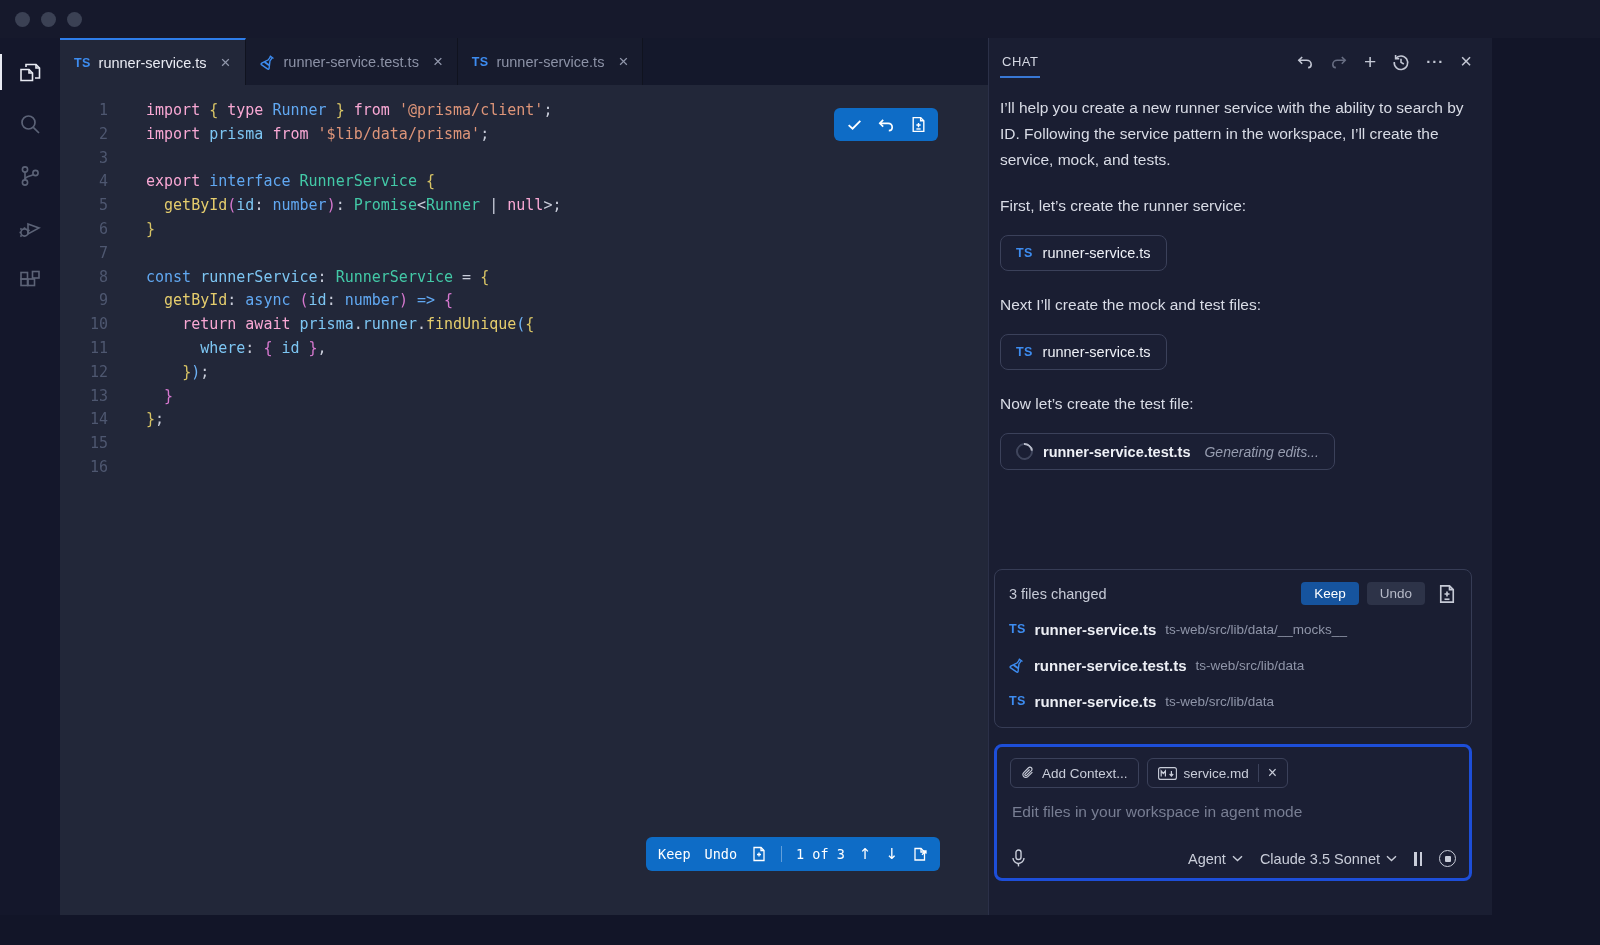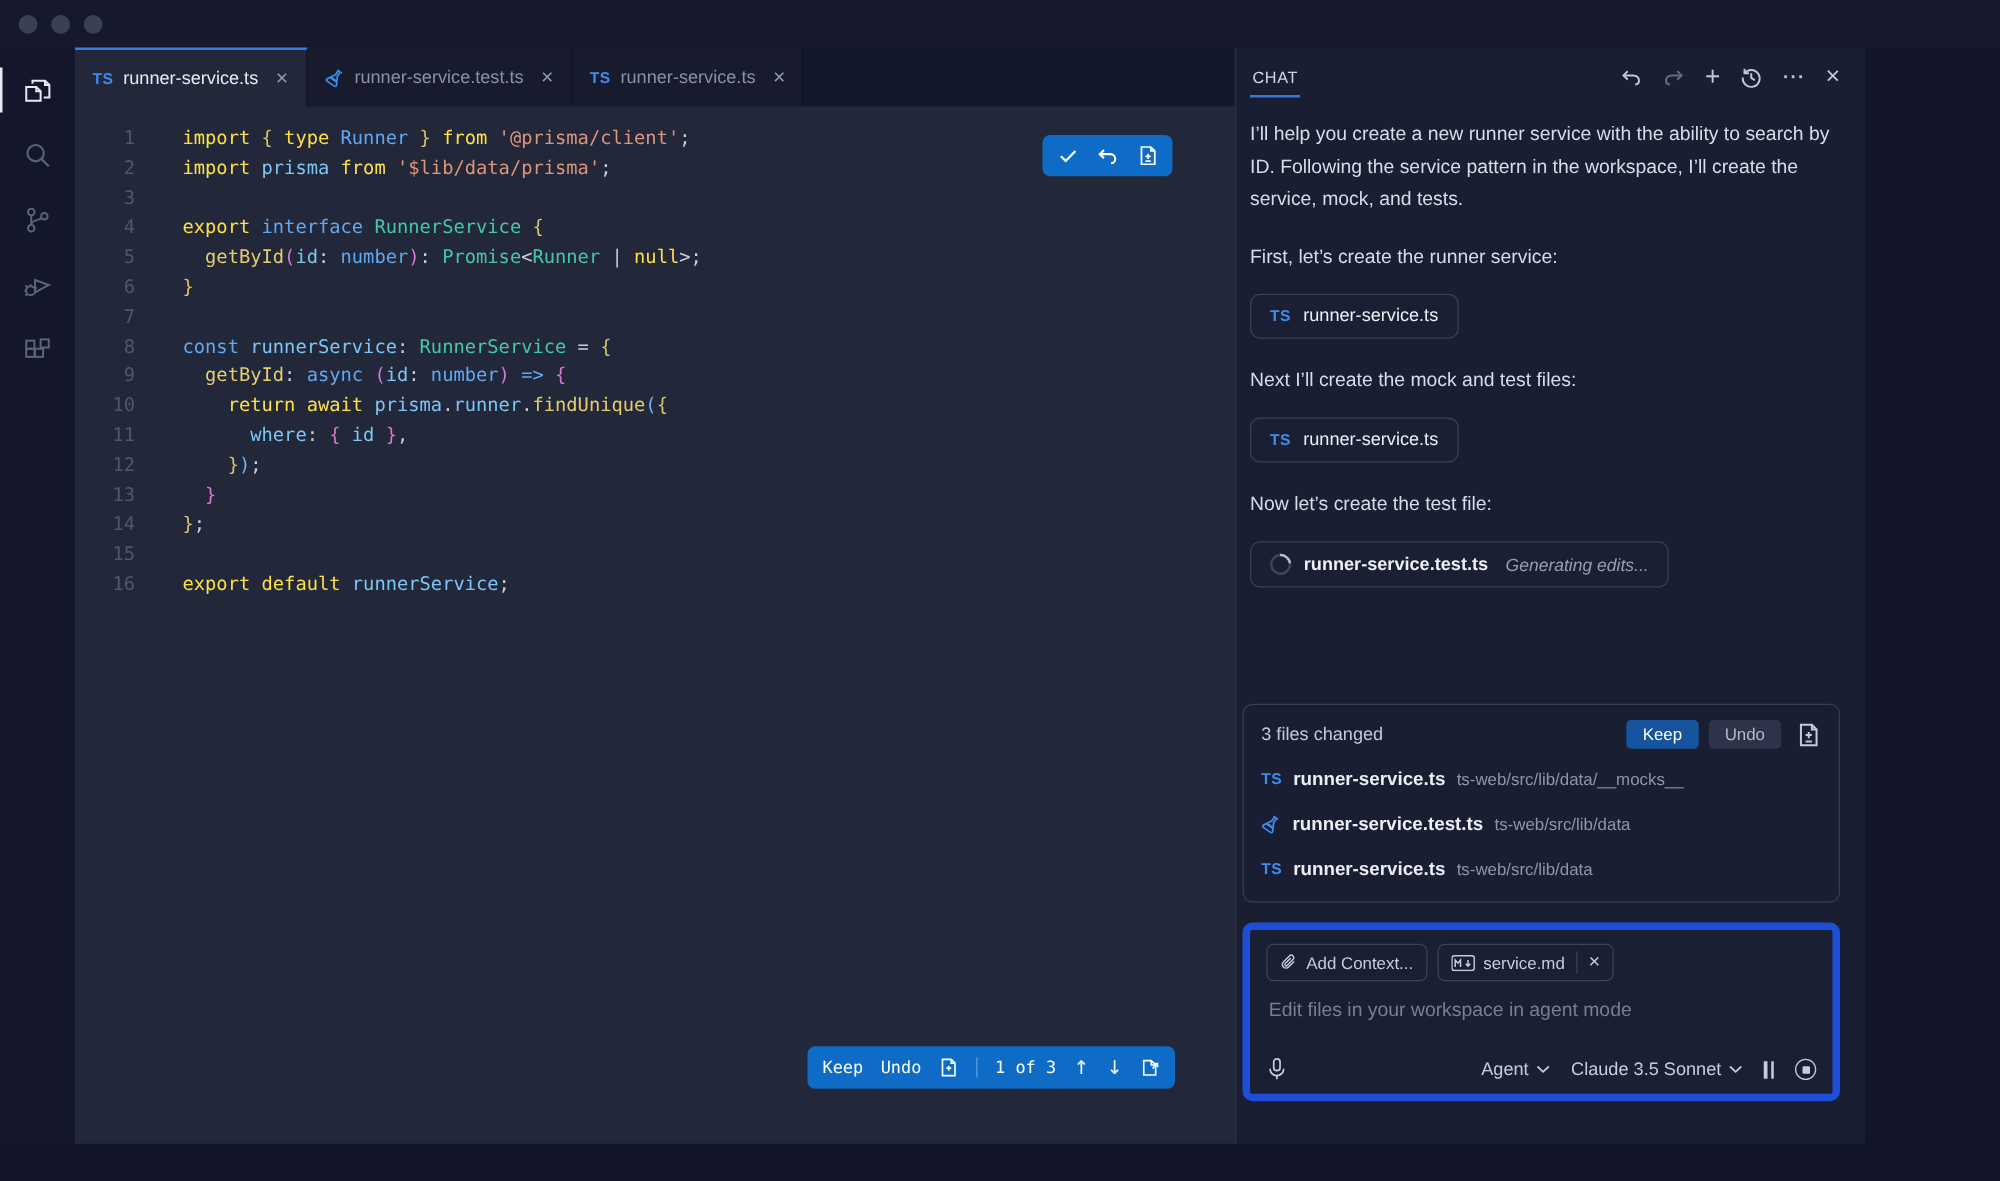--- a/index.html
+++ b/index.html
@@ -26,21 +26,21 @@
   .tab { display:flex; align-items:center; gap:8px; padding:0 14px; font-size:14.5px; color:#8c92a6; background:#171b2d; border-right:1px solid #10131f; cursor:pointer; position:relative; }
   .tab.active { background:#222739; color:#e9ebf3; border-top:2px solid #2e7de9; }
   .tab .close { font-size:17px; color:#9298ac; margin-left:6px; cursor:pointer; line-height:1; }
   .ts-badge { color:#3d8cf0; font-weight:bold; font-size:12.5px; letter-spacing:.3px; }
   .beaker-icon svg { width:16px; height:16px; display:block; }
 
   .editor { flex:1; position:relative; font-family:"DejaVu Sans Mono", monospace; font-size:15px; padding-top:14px; overflow:hidden; }
   .code-line { display:flex; height:23.8px; line-height:23.8px; white-space:pre; }
   .code-line .gutter { width:48px; text-align:right; color:#4e5770; flex-shrink:0; }
   .code-line .code-text { padding-left:38px; }
-  .tk-kw   { color:#fde047; }
+  .tk-kw   { color:#f9a8d4; }
   .tk-blue { color:#61a8f2; }
   .tk-teal { color:#43c9a7; }
   .tk-fn   { color:#e5cd6d; }
   .tk-var  { color:#7dc6f3; }
   .tk-str  { color:#de9579; }
   .tk-punct{ color:#c9cdda; }
   .tk-brY  { color:#d8c465; }
   .tk-brP  { color:#d678cf; }
   .tk-brB  { color:#6db2f5; }
 
@@ -78,21 +78,21 @@
   .files-head .btns { margin-left:auto; display:flex; align-items:center; gap:8px; }
   .btn { font-size:13.5px; border-radius:4px; padding:4px 13px; cursor:pointer; border:none; }
   .btn.keep { background:#16549e; color:#ffffff; }
   .btn.undo { background:#2d3348; color:#b6bac8; }
   .diff-icon { color:#c6cad6; display:flex; cursor:pointer; margin-left:4px; }
   .file-row { display:flex; align-items:center; gap:9px; height:36px; font-size:15px; cursor:pointer; }
   .file-row .fname { color:#eceef4; font-weight:bold; }
   .file-row .fpath { color:#8f95a8; font-size:13.5px; }
 
   
-  .input-box { margin:0 20px 34px 5px; border:6px solid #1d4ed8; border-radius:8px; padding:11px 13px 10px; flex-shrink:0; background:#1b1f34; }
+  .input-box { margin:0 20px 34px 5px; border:3px solid #1d4ed8; border-radius:8px; padding:11px 13px 10px; flex-shrink:0; background:#1b1f34; }
   .ctx-row { display:flex; gap:8px; margin-bottom:15px; }
   .ctx-chip { display:flex; align-items:center; gap:7px; border:1px solid #3b415a; border-radius:6px; padding:5px 10px; font-size:13.5px; color:#c9cdd9; cursor:pointer; }
   .ctx-chip .chip-x { margin-left:2px; padding-left:9px; border-left:1px solid #3b415a; font-size:16px; cursor:pointer; }
   .placeholder { font-size:15.5px; color:#787e93; margin:2px 0 20px 2px; }
   .input-bottom { display:flex; align-items:center; color:#c9cdd9;margin-top:28px; }
   .input-bottom .right { margin-left:auto; display:flex; align-items:center; gap:17px; }
   .picker { display:flex; align-items:center; gap:6px; font-size:14.5px; cursor:pointer; }
   .pause-icon { display:flex; gap:3px; cursor:pointer; }
   .pause-icon i { width:2.5px; height:14px; background:#c9cdd9; display:block; }
   .stop-icon { width:17px; height:17px; border:1.6px solid #c9cdd9; border-radius:50%; display:flex; align-items:center; justify-content:center; cursor:pointer; }
@@ -200,21 +200,21 @@
           <div class="code-line"><span class="gutter">6</span><span class="code-text"><span class="tk-brY">}</span></span></div>
           <div class="code-line"><span class="gutter">7</span><span class="code-text"></span></div>
           <div class="code-line"><span class="gutter">8</span><span class="code-text"><span class="tk-blue">const </span><span class="tk-var">runnerService</span><span class="tk-punct">: </span><span class="tk-teal">RunnerService</span><span class="tk-punct"> = </span><span class="tk-brY">{</span></span></div>
           <div class="code-line"><span class="gutter">9</span><span class="code-text"><span class="tk-punct">  </span><span class="tk-fn">getById</span><span class="tk-punct">: </span><span class="tk-blue">async </span><span class="tk-brP">(</span><span class="tk-var">id</span><span class="tk-punct">: </span><span class="tk-blue">number</span><span class="tk-brP">)</span><span class="tk-blue"> =&gt; </span><span class="tk-brP">{</span></span></div>
           <div class="code-line"><span class="gutter">10</span><span class="code-text"><span class="tk-punct">    </span><span class="tk-kw">return </span><span class="tk-kw">await </span><span class="tk-var">prisma</span><span class="tk-punct">.</span><span class="tk-var">runner</span><span class="tk-punct">.</span><span class="tk-fn">findUnique</span><span class="tk-brB">(</span><span class="tk-brY">{</span></span></div>
           <div class="code-line"><span class="gutter">11</span><span class="code-text"><span class="tk-punct">      </span><span class="tk-var">where</span><span class="tk-punct">: </span><span class="tk-brP">{ </span><span class="tk-var">id</span><span class="tk-brP"> }</span><span class="tk-punct">,</span></span></div>
           <div class="code-line"><span class="gutter">12</span><span class="code-text"><span class="tk-punct">    </span><span class="tk-brY">}</span><span class="tk-brB">)</span><span class="tk-punct">;</span></span></div>
           <div class="code-line"><span class="gutter">13</span><span class="code-text"><span class="tk-punct">  </span><span class="tk-brP">}</span></span></div>
           <div class="code-line"><span class="gutter">14</span><span class="code-text"><span class="tk-brY">}</span><span class="tk-punct">;</span></span></div>
           <div class="code-line"><span class="gutter">15</span><span class="code-text"></span></div>
-          <div class="code-line"><span class="gutter">16</span><span class="code-text"><span class="tk-kw">export </span><span class="tk-kw">default </span><span class="tk-var">runnerService</span><span class="tk-punct">;</span></span></div>
+          <div class="code-line"><span class="gutter">16</span></div>
         </div>
 
       <div class="float-toolbar toolbar-top">
         <span class="tbtn">
           <svg width="17" height="17" viewBox="0 0 16 16" fill="none" stroke="#fff" stroke-width="1.7">
               <path d="M2.5 8.5 L6.2 12 L13.5 4.5"></path>
             </svg>
         </span>
         <span class="tbtn">
           <svg width="18" height="18" viewBox="0 0 16 16" fill="none" stroke="#fff" stroke-width="1.5">

